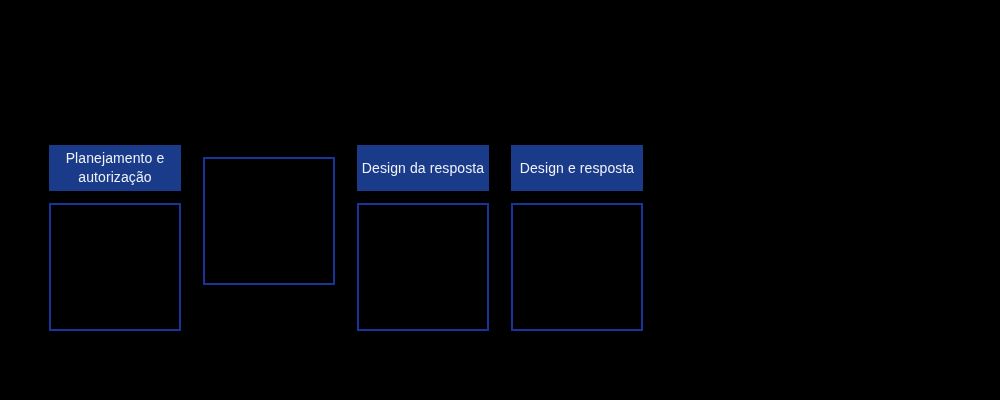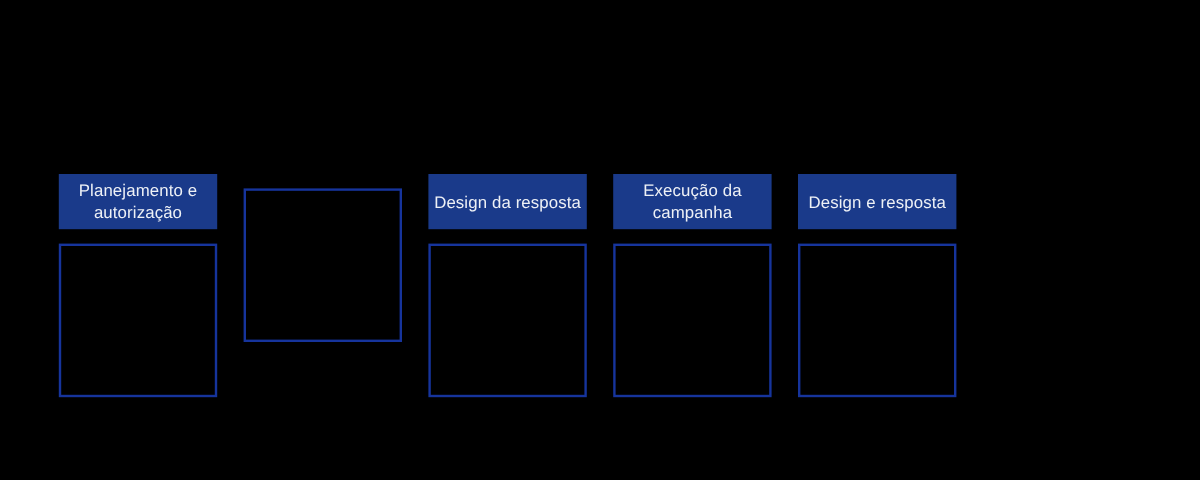--- a/index.html
+++ b/index.html
@@ -65,26 +65,20 @@
     <div class="stage-box"></div>
   </div>
 
   <div class="stage-column">
     <div class="stage-header">
       <span>Design da resposta</span>
     </div>
     <div class="stage-box"></div>
   </div>
 
-  <div class="stage-column">
-    <div class="stage-header">
-      <span>Execução da campanha</span>
-    </div>
-    <div class="stage-box"></div>
-  </div>
 
   <div class="stage-column">
     <div class="stage-header">
       <span>Design e resposta</span>
     </div>
     <div class="stage-box"></div>
   </div>
 
 
 </div>

